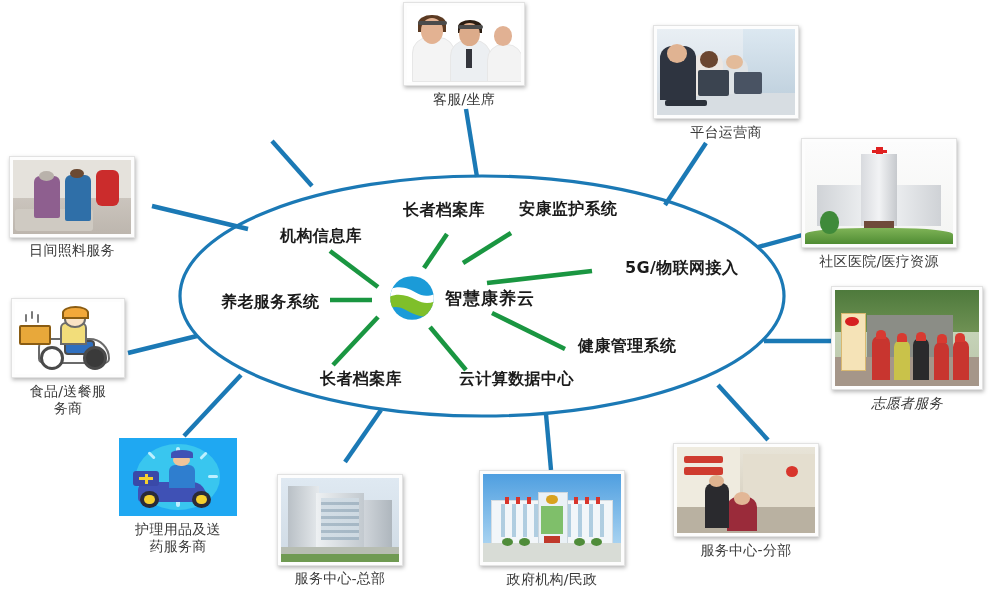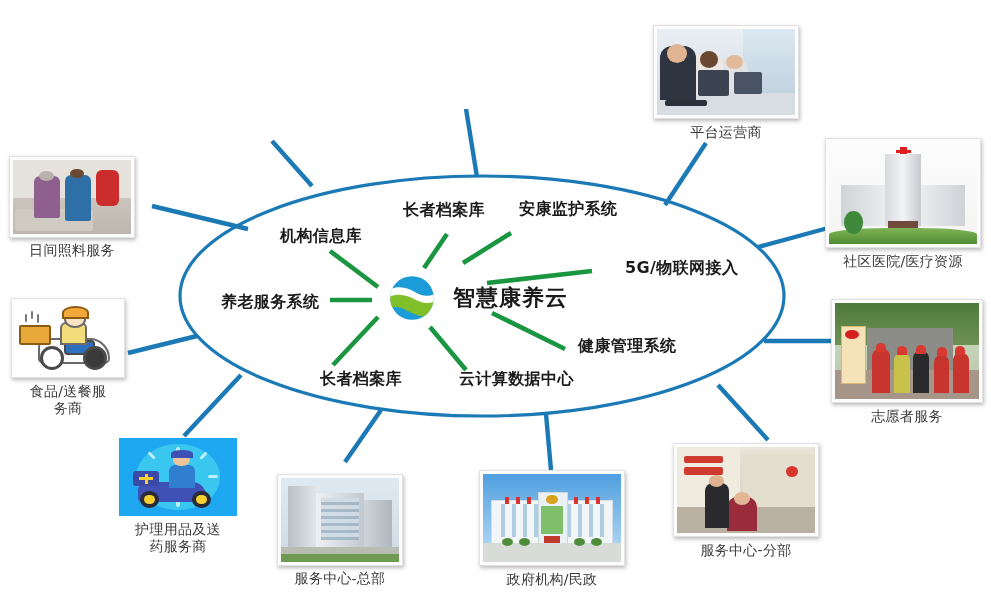--- a/index.html
+++ b/index.html
@@ -73,24 +73,24 @@
   #brand {
     position: absolute;
     left: 386px;
     top: 272px;
     display: flex;
     align-items: center;
     z-index: 7;
   }
   #brand .mark { width: 52px; height: 52px; }
   #brand .brand-text {
-    font-size: 22px;
+    font-size: 17px;
     font-weight: bold;
     color: #1a1a1a;
-    margin-left: 15px;
+    margin-left: 7px;
     letter-spacing: 1px;
   }
 
   
   .p-daycare { background:linear-gradient(#d9d4cd,#bdb6ae); }
   .p-daycare .wall{position:absolute;left:0;top:0;right:0;height:52%;background:#e5e2dc;}
   .p-daycare .bed{position:absolute;left:2%;bottom:4%;width:66%;height:30%;background:#cfcac2;border-radius:3px;}
   .p-daycare .f1{position:absolute;left:18%;top:22%;width:22%;height:56%;background:#8e5f8f;border-radius:6px 6px 2px 2px;}
   .p-daycare .f1h{position:absolute;left:22%;top:15%;width:13%;height:13%;background:#b9b2ab;border-radius:50%;}
   .p-daycare .f2{position:absolute;left:44%;top:20%;width:22%;height:62%;background:#2f6fa8;border-radius:6px 6px 2px 2px;}
@@ -315,57 +315,75 @@
           <div class="f1h"></div>
         <div class="f2"></div>
           <div class="f2h"></div>
         <div class="f3"></div>
       </div>
     </div>
     <div class="caption">日间照料服务</div>
   </div>
 
 
+  <div class="node" style="left:400px; top:2px; width:128px;">
+    <div class="thumb" style="width:122px;height:84px;">
+      <div class="pic p-cs">
+        <div class="a a1"></div>
+          <div class="a a2"></div>
+          <div class="a a3"></div>
+        <div class="hair1"></div>
+          <div class="hair2"></div>
+        <div class="h h1"></div>
+          <div class="h h2"></div>
+          <div class="h h3"></div>
+        <div class="hs hs1"></div>
+          <div class="hs hs2"></div>
+        <div class="tie"></div>
+      </div>
+    </div>
+    <div class="caption">客服/坐席</div>
+  </div>
 
   <div class="node" style="left:650px; top:25px; width:152px;">
     <div class="thumb" style="width:146px;height:94px;">
       <div class="pic p-op">
         <div class="win"></div>
           <div class="desk"></div>
         <div class="p3"></div>
           <div class="p3h"></div>
         <div class="p2"></div>
           <div class="p2h"></div>
         <div class="p1"></div>
           <div class="p1h"></div>
         <div class="m2"></div>
           <div class="m1"></div>
           <div class="kb"></div>
       </div>
     </div>
     <div class="caption">平台运营商</div>
   </div>
 
-  <div class="node" style="left:822px; top:138px; width:162px;">
+  <div class="node" style="left:798px; top:138px; width:162px;">
     <div class="thumb" style="width:156px;height:110px;">
       <div class="pic p-hosp">
         <div class="cross"></div>
           <div class="cross2"></div>
         <div class="wl"></div>
           <div class="wr"></div>
           <div class="tower"></div>
         <div class="door"></div>
           <div class="grass"></div>
           <div class="tree"></div>
       </div>
     </div>
     <div class="caption">社区医院/医疗资源</div>
   </div>
 
-  <div class="node" style="left:828px; top:299px; width:158px;">
+  <div class="node" style="left:828px; top:286px; width:158px;font-style:italic;">
     <div class="thumb" style="width:152px;height:104px;">
       <div class="pic p-vol">
         <div class="trees"></div>
           <div class="wall"></div>
           <div class="road"></div>
         <div class="ban"></div>
           <div class="banc"></div>
         <div class="v v1"></div>
           <div class="v v2"></div>
           <div class="v v3"></div>

